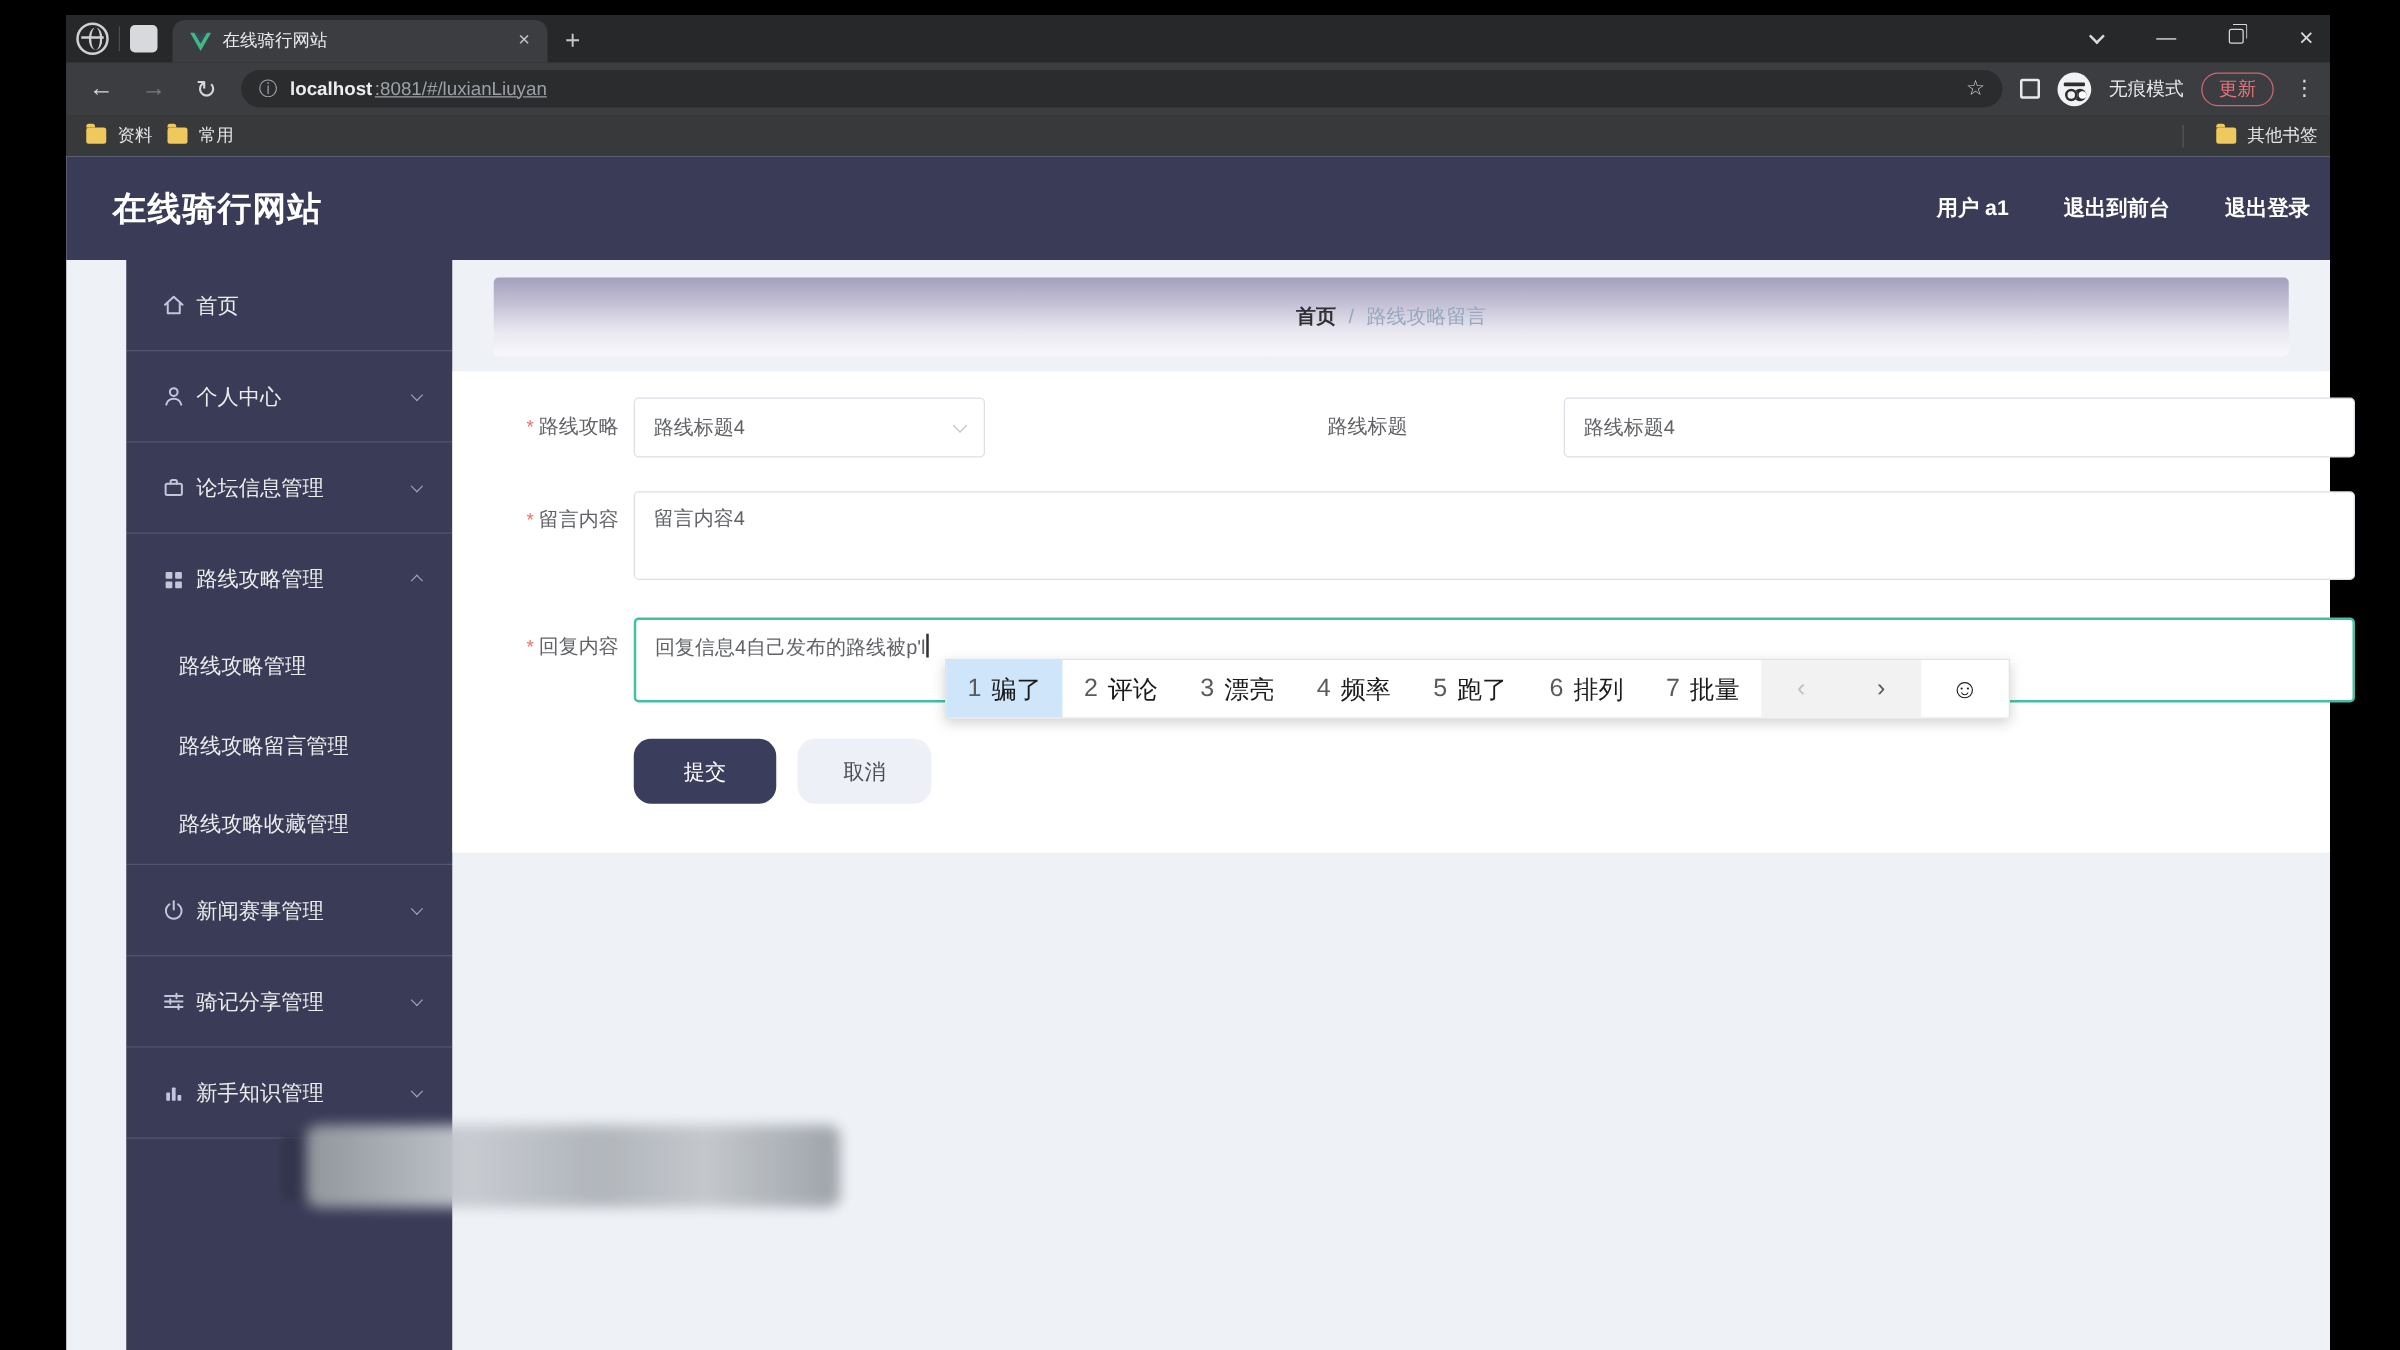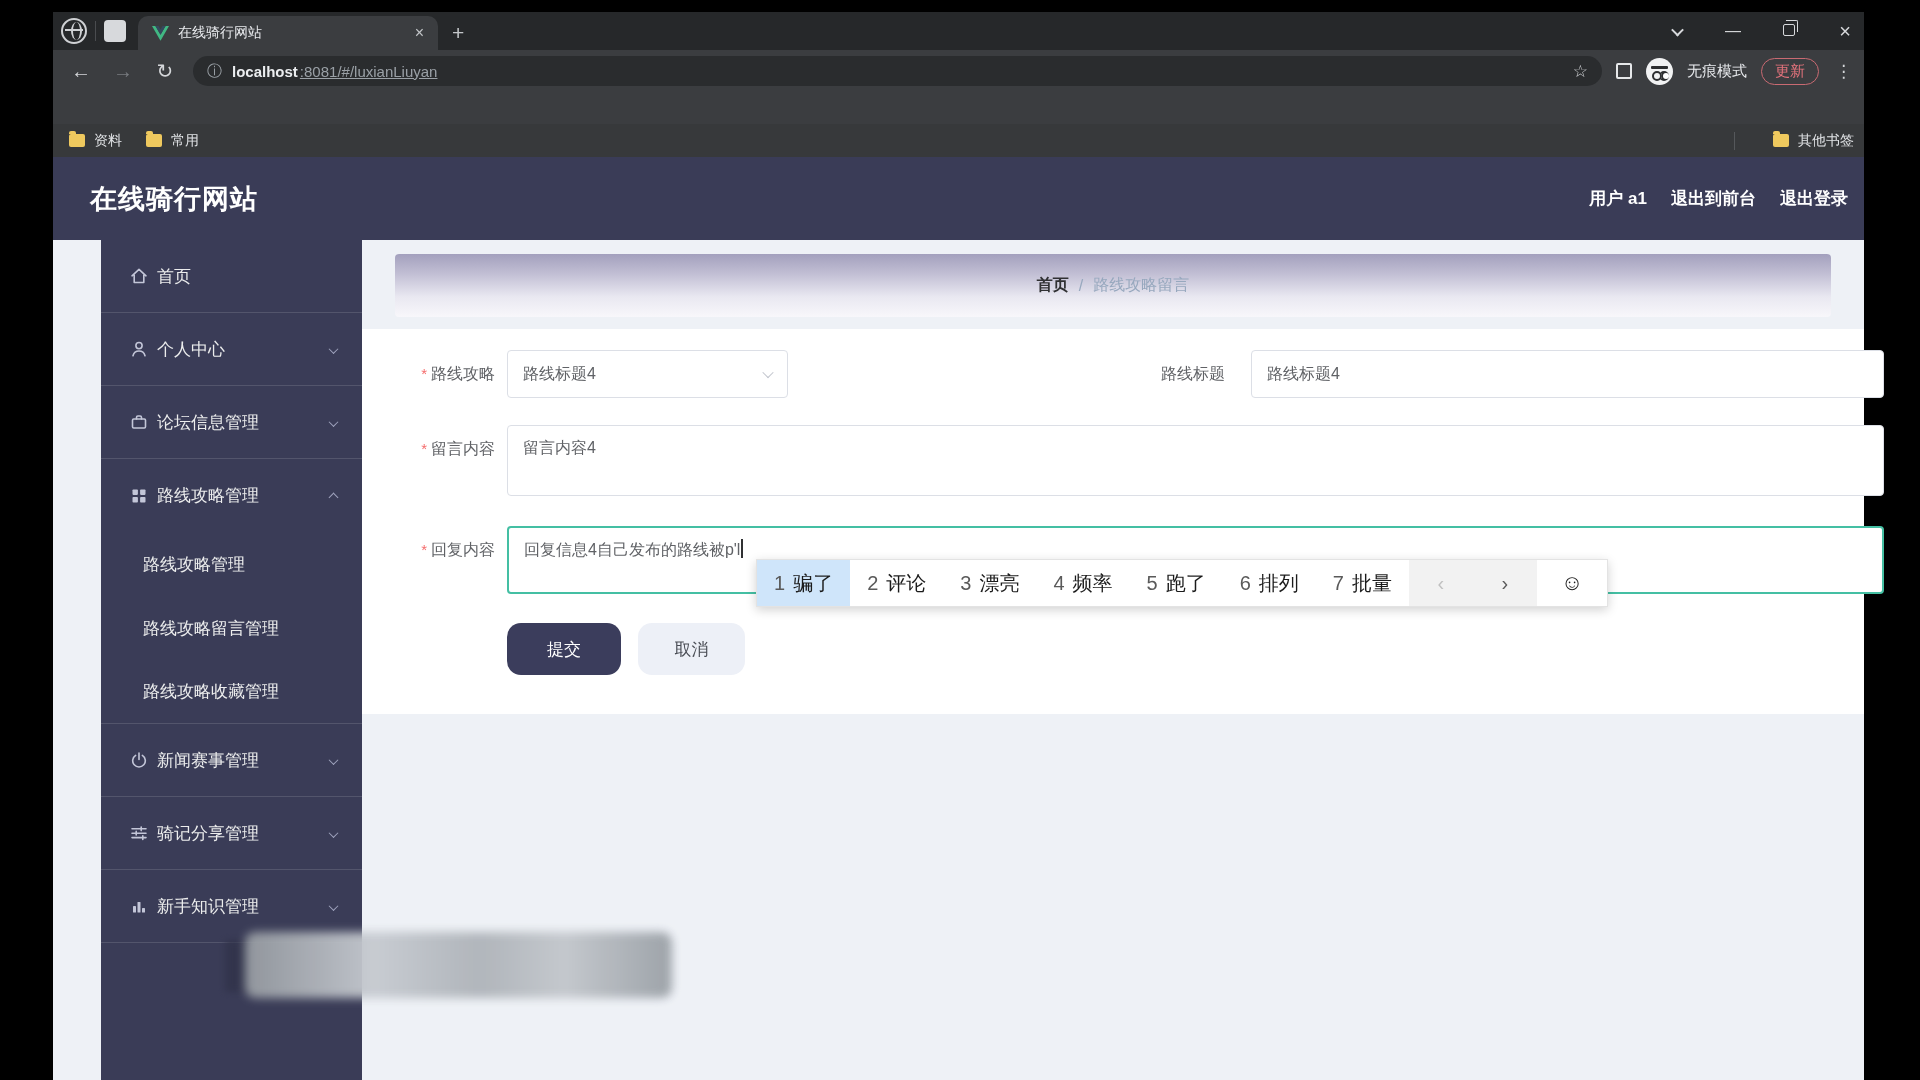--- a/index.html
+++ b/index.html
@@ -45,33 +45,33 @@
   .star-ic { color:#cfd1d4; font-size:17px; }
   .ext-sq { width:16px; height:16px; border:2px solid #e6e8ea; border-radius:2px; }
   .incog-badge { width:27px; height:27px; border-radius:50%; background:#f1f2f3; position:relative; flex:0 0 auto; }
   .incog-badge::before { content:""; position:absolute; left:5px; top:8px; width:17px; height:3px; background:#2c2e30; border-radius:1px; }
   .incog-badge::after { content:""; position:absolute; left:6px; top:13px; width:6px; height:6px; border-radius:50%; border:2px solid #2c2e30; box-shadow:9px 0 0 -2px #fff, 7px 0 0 0 #2c2e30; }
   .incog-label { color:#e8eaed; font-size:15px; white-space:nowrap; }
   .update-btn { border:1.5px solid #c96a72; border-radius:14px; color:#e4737c; font-size:15px; padding:3px 13px; white-space:nowrap; }
   .dots-ic { color:#d5d7da; font-size:17px; padding:0 2px; }
 
   
-  .bookmarks { height:33px; background:#37393b; display:flex; align-items:center; padding:0 10px 0 16px; gap:24px;margin-top:32px; }
+  .bookmarks { height:33px; background:#37393b; display:flex; align-items:center; padding:0 10px 0 16px; gap:12px; }
   .bm-item { display:flex; align-items:center; gap:9px; }
   .folder-ic { width:16px; height:13px; background:#efc95e; border-radius:2px; position:relative; }
   .folder-ic::before { content:""; position:absolute; left:0; top:-3px; width:7px; height:3px; background:#efc95e; border-radius:2px 2px 0 0; }
   .bm-label { color:#e1e3e6; font-size:14px; white-space:nowrap; }
   .bm-spacer { flex:1; }
   .bm-sep { width:1px; height:18px; background:#55585b; margin-right:14px; }
 
   
   .page { flex:1; display:flex; flex-direction:column; background:#eef1f6; }
   .page-header { height:83px; background:#3a3c57; display:flex; align-items:center; padding:0 16px 0 37px; }
   .site-title { color:#ffffff; font-size:27px; font-weight:bold; letter-spacing:1px; }
-  .hdr-links { margin-left:auto; display:flex; align-items:center; gap:24px; }
+  .hdr-links { margin-left:auto; display:flex; align-items:center; gap:44px; }
   .hdr-link { color:#ffffff; font-size:17px; font-weight:bold; white-space:nowrap; }
 
   
   .page-body { flex:1; display:flex; position:relative;padding-left:48px; }
   .sidebar { width:261px; background:#3a3c57; display:flex; flex-direction:column; }
   .side-item { height:73px; display:flex; align-items:center; padding:0 25px 0 29px; gap:9px; color:#eceded; }
   .side-item.bordered { border-bottom:1px solid rgba(255,255,255,0.13); }
   .side-icon { width:18px; height:18px; flex:0 0 auto; }
   .side-icon svg { width:18px; height:18px; stroke:#c3c6d8; fill:none; stroke-width:1.6; stroke-linecap:round; stroke-linejoin:round; }
   .side-icon svg .fill { fill:#c3c6d8; stroke:none; }
@@ -85,21 +85,21 @@
   .content { flex:1; position:relative; background:#eef1f6; }
   .crumb-bar { position:absolute; left:33px; right:33px; top:14px; height:63px; border-radius:4px;
                background:linear-gradient(180deg,#a3a0bd 0%,#c0bdd3 30%,#e9e8f1 68%,#f8f7fb 100%);
                display:flex; align-items:center; justify-content:center; gap:10px; font-size:16px; }
   .crumb-home { color:#303133; font-weight:bold; }
   .crumb-div, .crumb-cur { color:#97a8be; }
 
   .card { position:absolute; left:0; right:0; top:89px; height:385px; background:#ffffff;text-decoration:underline; }
   .f-label { position:absolute; width:133px; left:0; text-align:right; font-size:16px; color:#606266; line-height:48px; white-space:nowrap; }
   .req { color:#f56c6c; margin-right:4px; font-size:15px; }
-  .f-label2 { position:absolute; left:700px; width:163px; text-align:right; font-size:16px; color:#606266; line-height:48px; white-space:nowrap; }
+  .f-label2 { position:absolute; left:700px; width:163px; text-align:left; font-size:16px; color:#606266; line-height:48px; white-space:nowrap; }
   .sel { position:absolute; left:145px; top:21px; width:281px; height:48px; border:1px solid #dcdfe6; border-radius:4px;
          background:#fff; display:flex; align-items:center; padding:0 15px; font-size:16px; color:#606266; }
   .sel .chev { margin-left:auto; color:#c0c4cc; width:8px; height:8px; border-width:1.4px; }
   .inp { position:absolute; left:889px; top:21px; width:633px; height:48px; border:1px solid #dcdfe6; border-radius:4px;
          background:#fff; display:flex; align-items:center; padding:0 15px; font-size:16px; color:#606266; }
   .ta { position:absolute; left:145px; width:1377px; border:1px solid #dcdfe6; border-radius:4px; background:#fff;
         padding:11px 15px; font-size:16px; color:#606266; line-height:22px; }
   .ta1 { top:96px; height:71px; }
   .ta2 { top:197px; height:68px; border:2px solid #44bfa3; }
   .caret { display:inline-block; width:1.5px; height:19px; background:#303133; vertical-align:-3px; margin-left:1px; }

